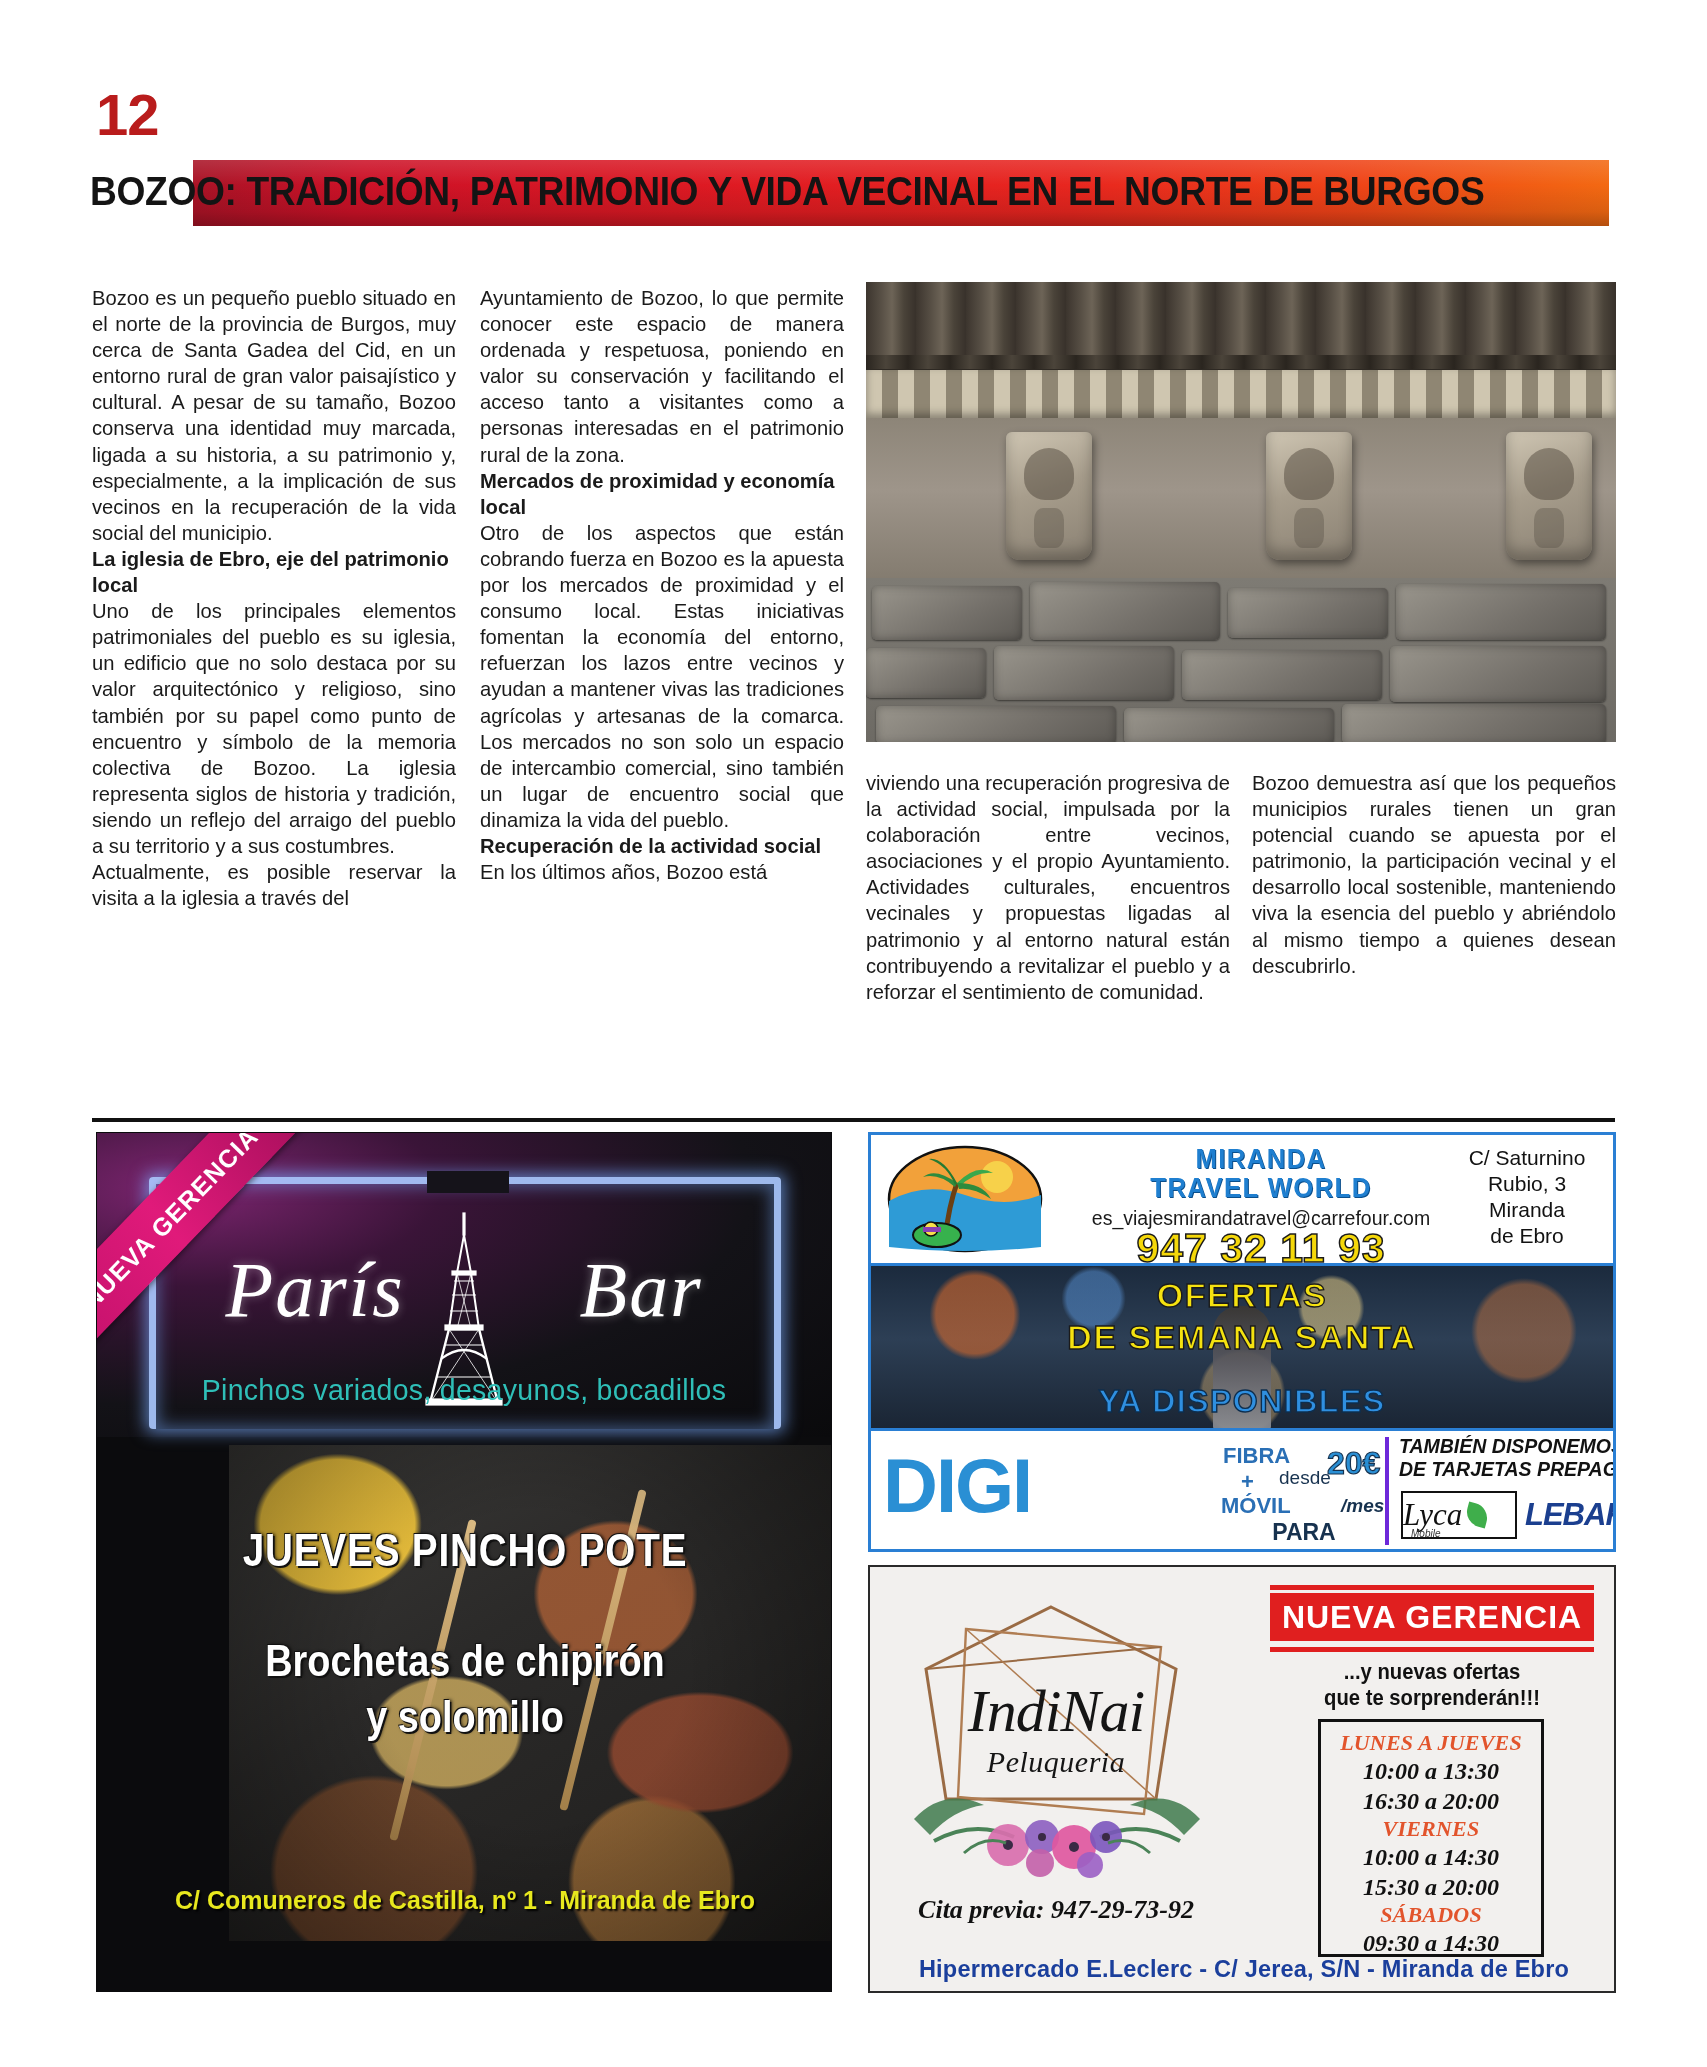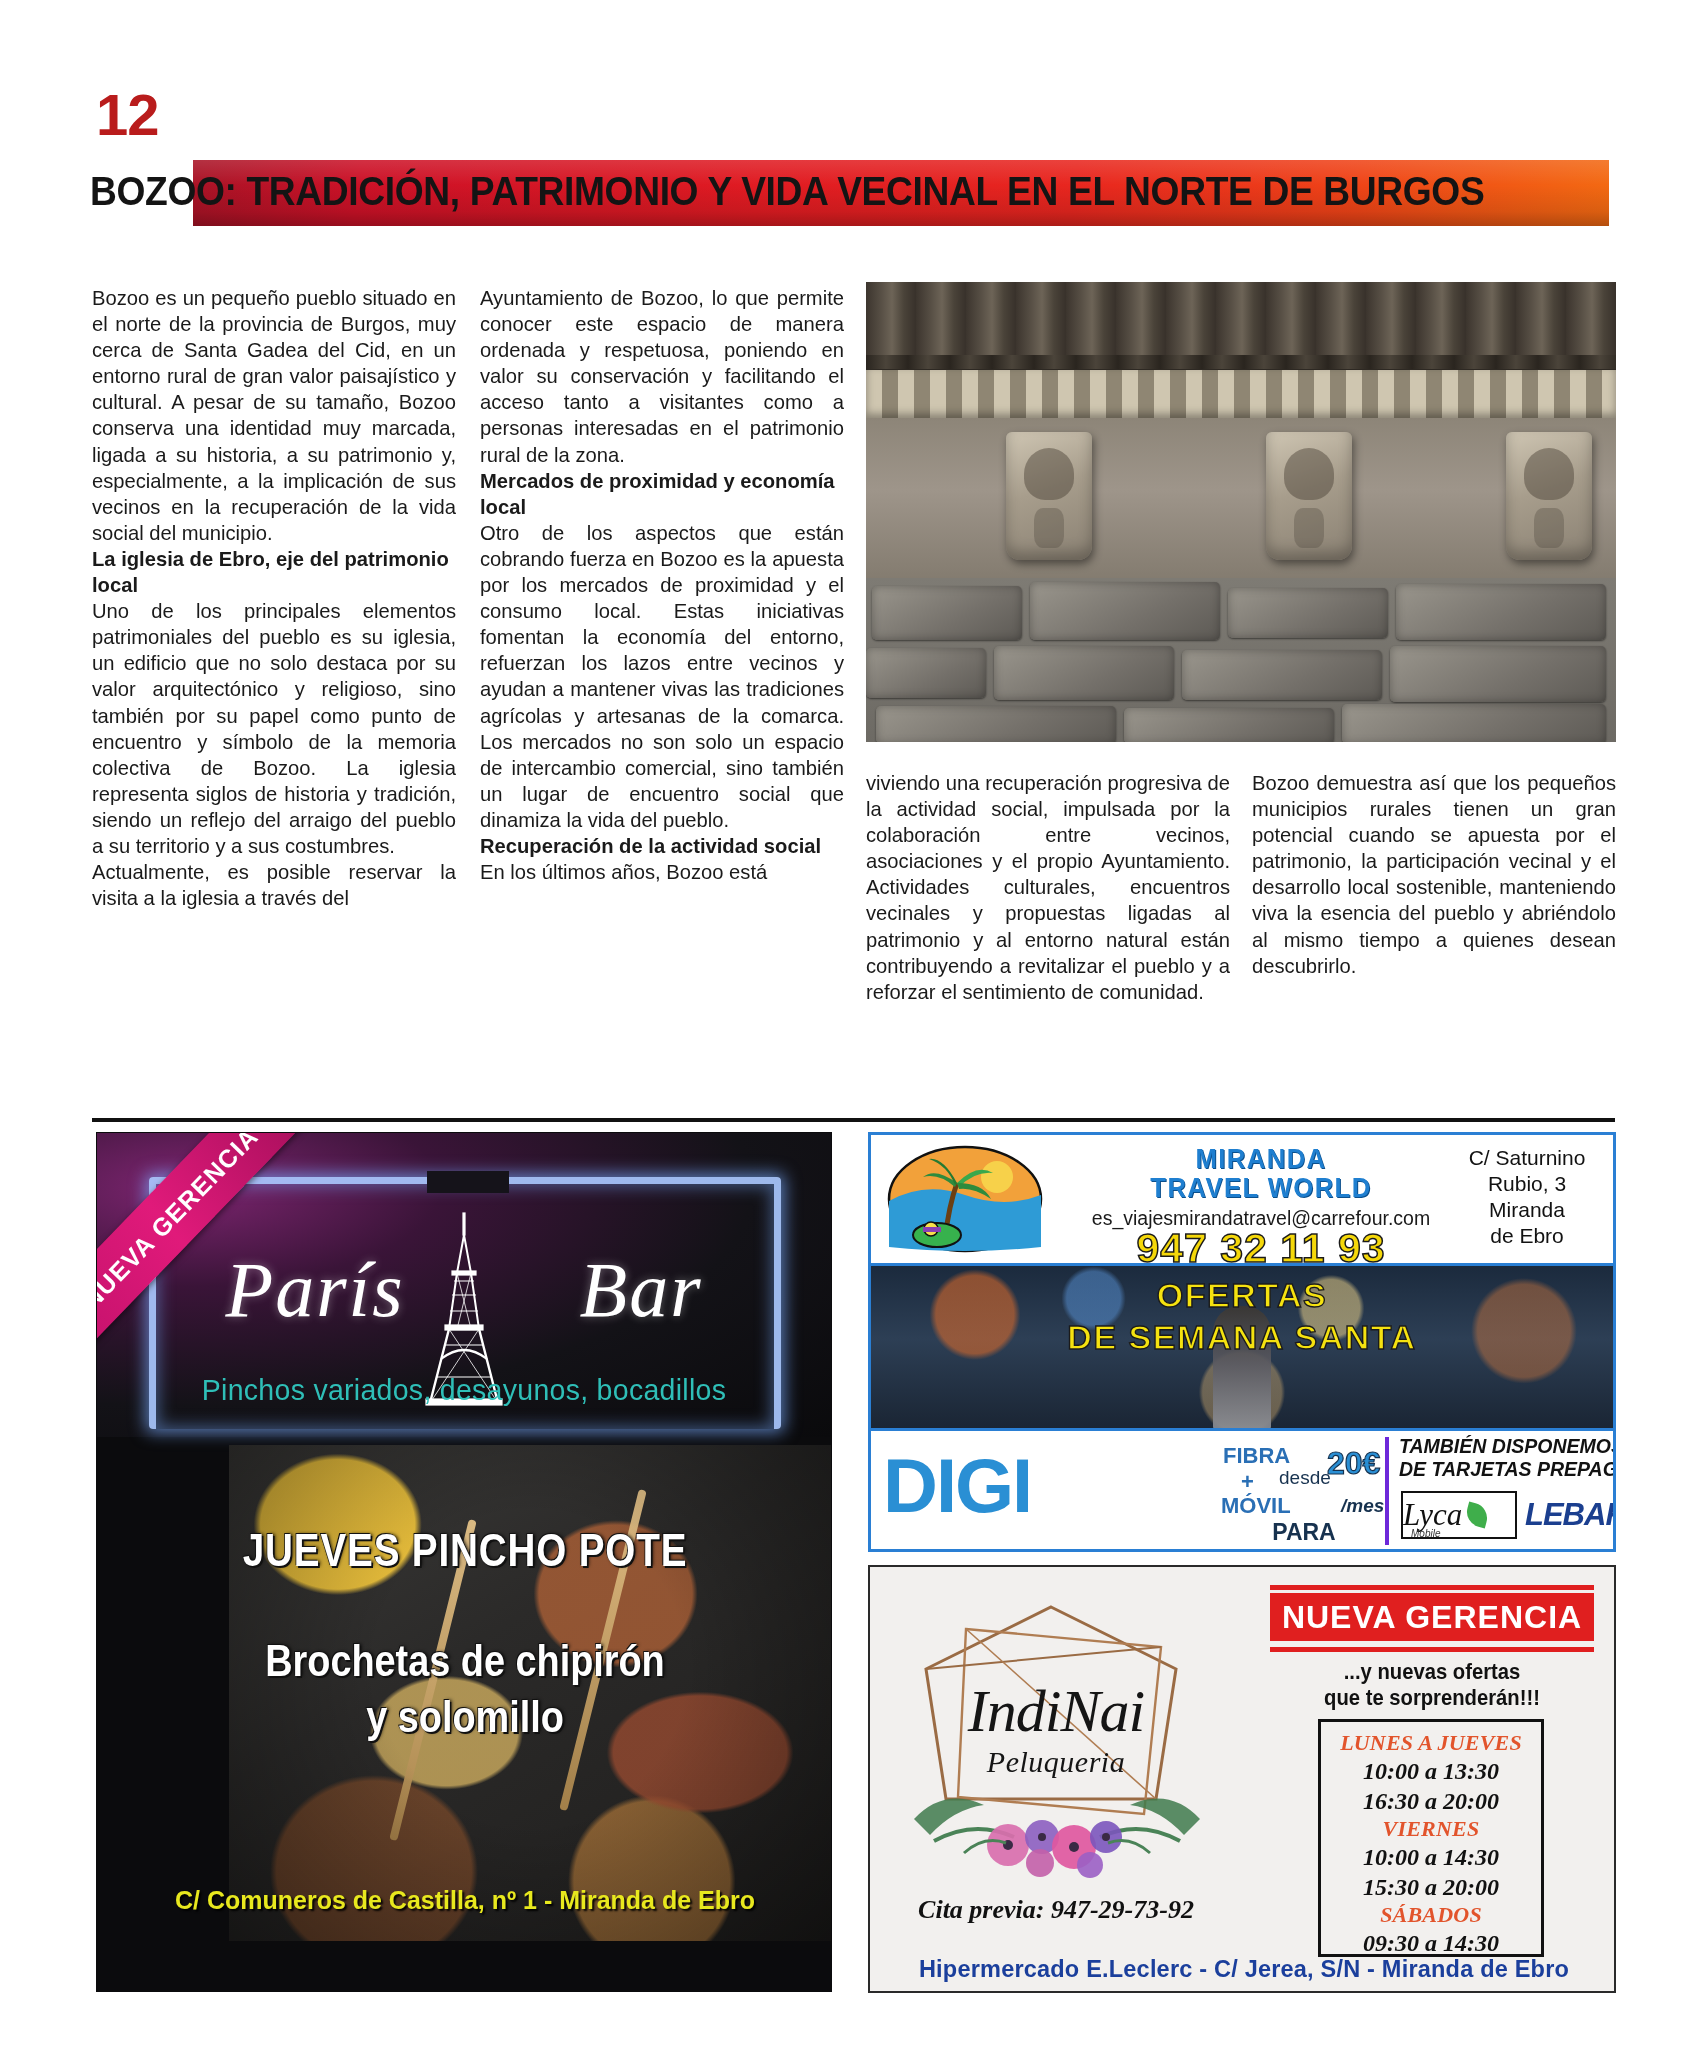--- a/index.html
+++ b/index.html
@@ -403,20 +403,21 @@
         <span>Rubio, 3</span><br>
         <span>Miranda</span><br>
         <span>de Ebro</span>
       </div>
     </div>
 
     <div class="travel-banner">
       <div class="banner-person"></div>
       <div class="tl1">OFERTAS</div>
       <div class="tl2">DE SEMANA SANTA</div>
+      <div class="tl3">YA DISPONIBLES</div>
     </div>
 
     <div class="digi-row">
       <div class="digi-logo">DIGI</div>
       <div class="digi-mid">
         <div class="digi-fibra">FIBRA</div>
         <div class="digi-plus">+</div>
         <div class="digi-movil">MÓVIL</div>
         <div class="digi-desde">desde</div>
         <div class="digi-price">20€</div>

